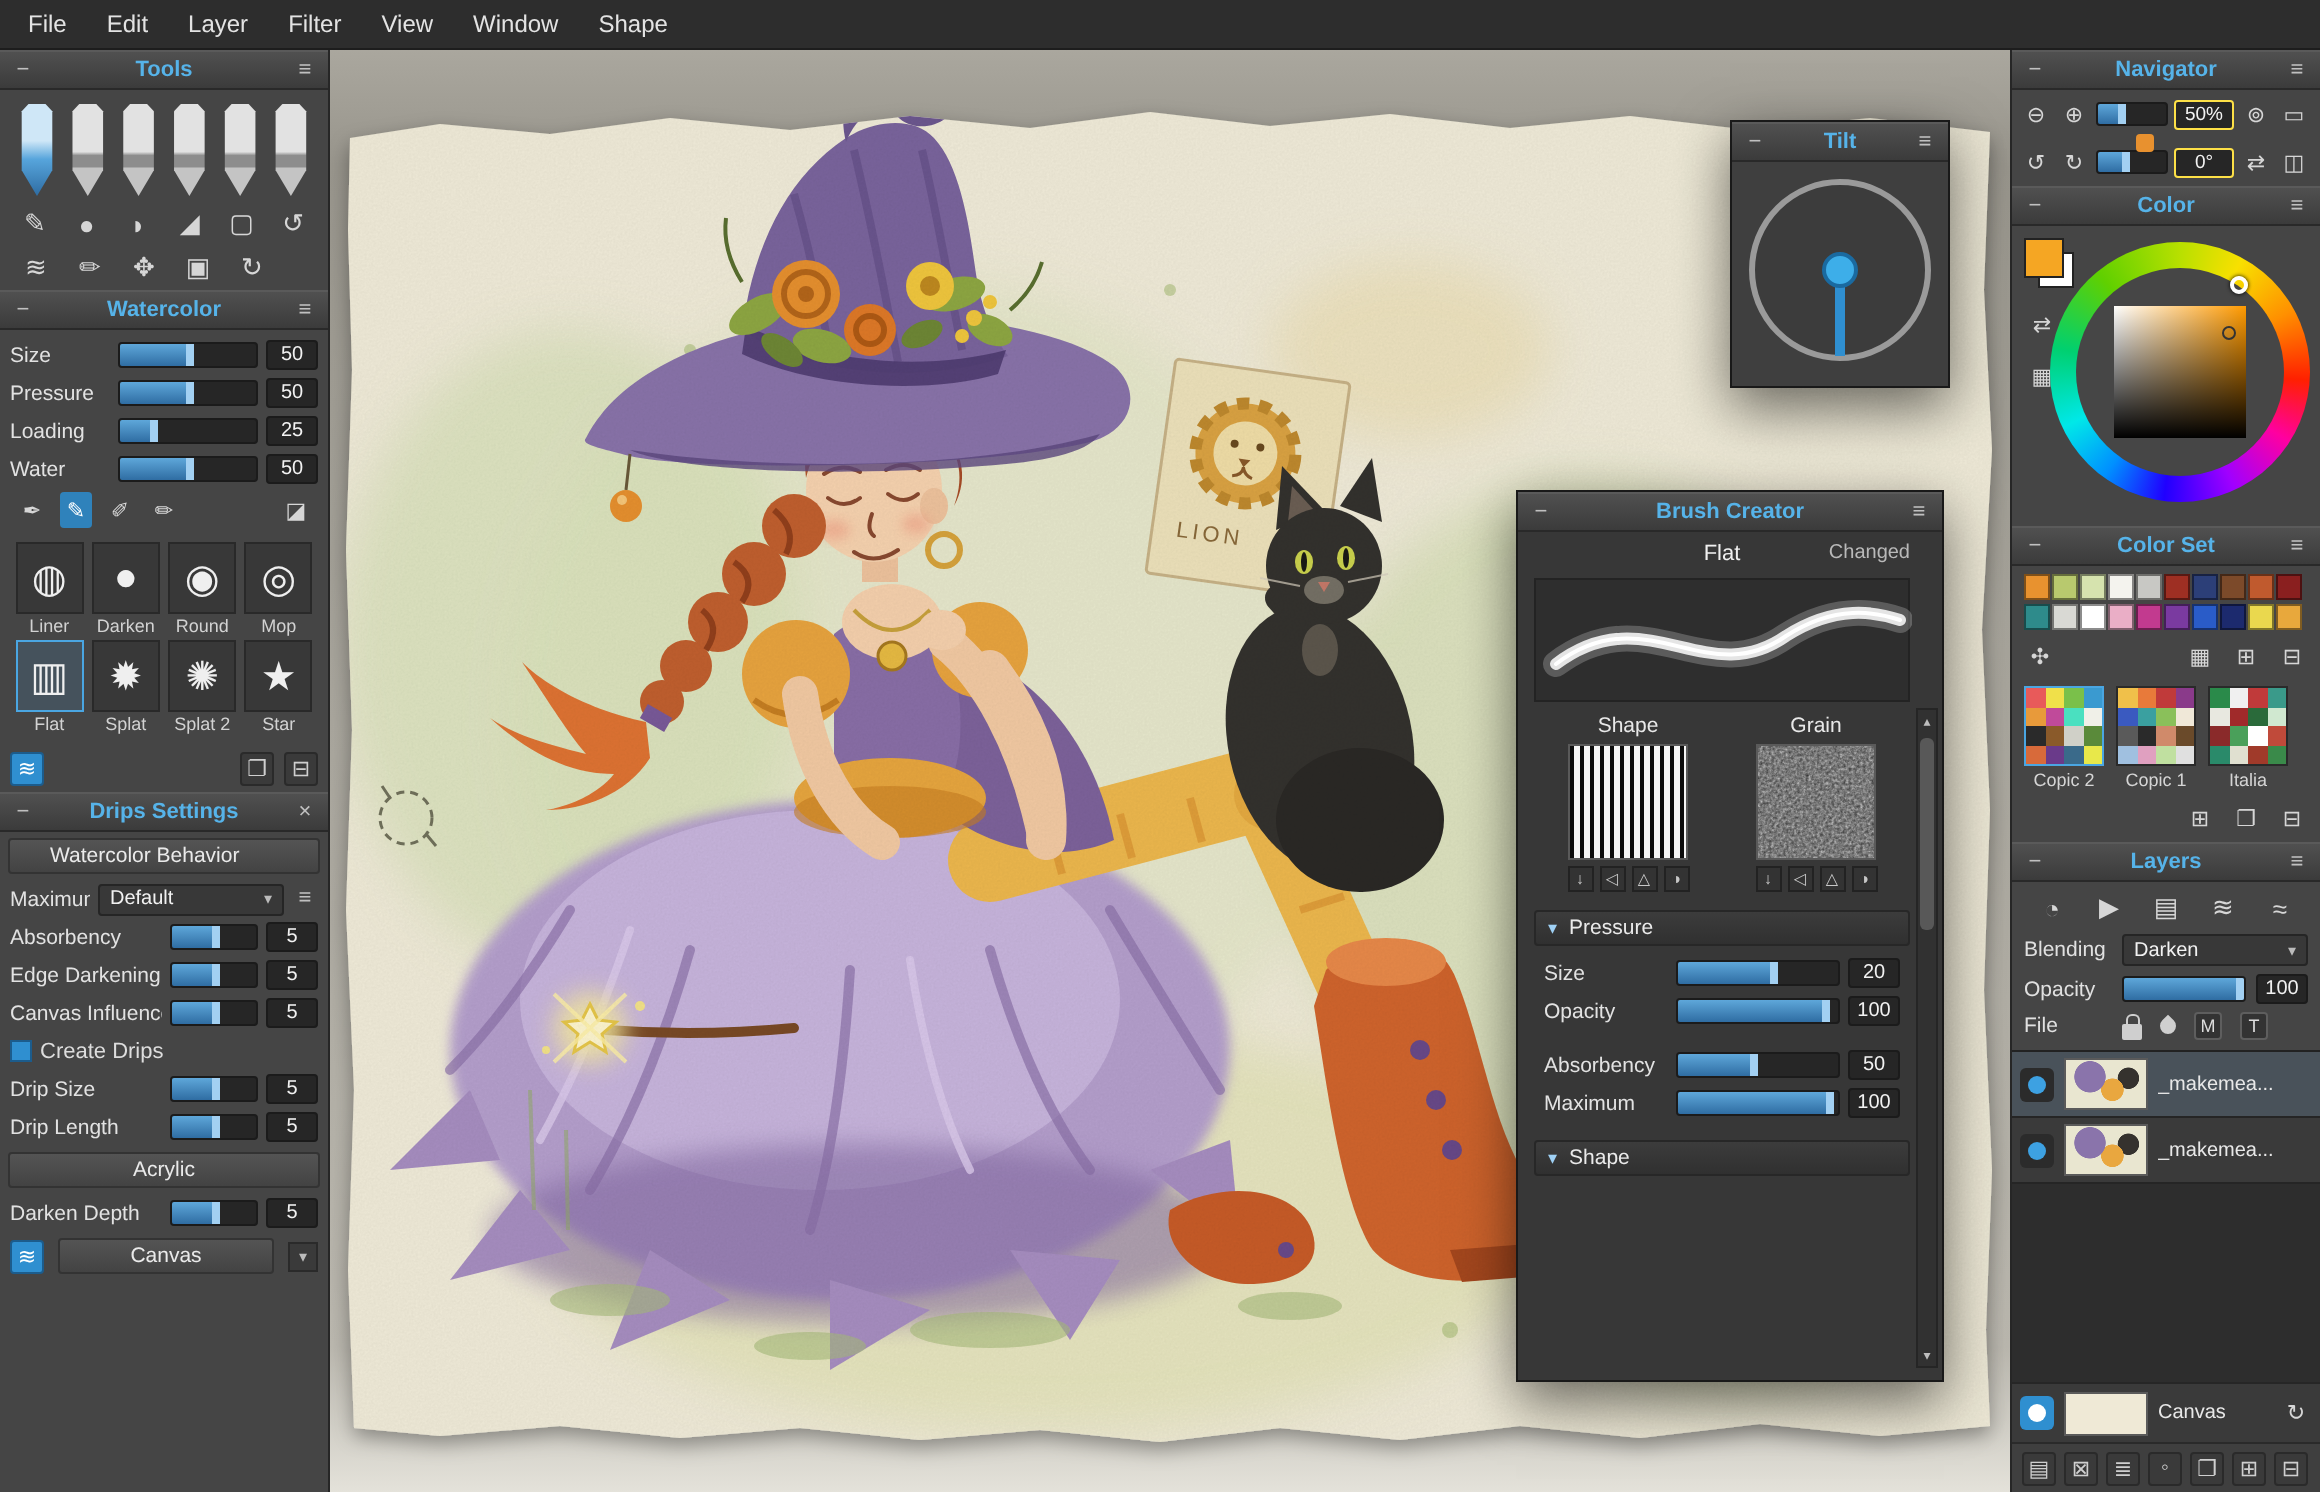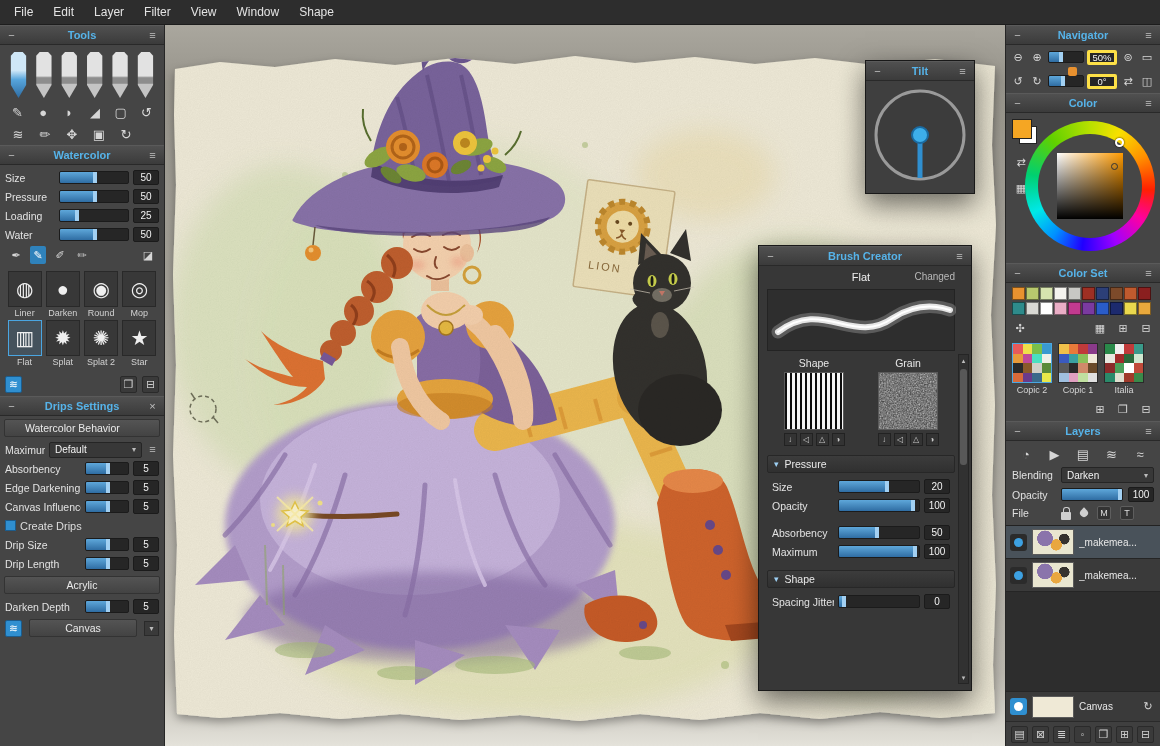--- a/index.html
+++ b/index.html
@@ -96,21 +96,21 @@
 .gap8{height:8px}
 .bc-scrollbar{position:absolute;right:2px;top:108px;bottom:6px;width:11px;background:#313131;
   border:1px solid #252525;display:flex;flex-direction:column;align-items:center}
 .sb-btn{height:11px;font-size:7px;color:#bdbdbd;display:flex;align-items:center}
 .sb-thumb{width:7px;height:96px;background:#585858;border-radius:3px;margin-top:3px}
 .sb-fill{flex:1}
 
 
 .nav-row{display:flex;align-items:center;gap:3px;padding:3px 4px}
 .nav-track{width:36px;height:12px;background:#262626;border:1px solid #1b1b1b;border-radius:2px;overflow:hidden}
-.nav-val{width:30px;height:15px;background:#262626;border:3px solid #fde047;border-radius:2px;color:#f2f2f2;
+.nav-val{width:30px;height:15px;background:#262626;border:1px solid #fde047;border-radius:2px;color:#f2f2f2;
   font-size:9.5px;display:flex;align-items:center;justify-content:center}
 .orange-dot{position:absolute;left:62px;top:22px;width:9px;height:9px;background:#e8912f;border-radius:2px}
 
 
 .color-body{position:relative;height:150px;flex:0 0 150px}
 .cur-bg{position:absolute;left:13px;top:13px;width:18px;height:18px;background:#fff;border:1px solid #222}
 .cur-sw{position:absolute;left:6px;top:6px;width:20px;height:20px;border:1px solid #222;z-index:2}
 .color-minis{position:absolute;left:7px;top:40px;display:flex;flex-direction:column;gap:8px}
 .wheel{position:absolute;right:5px;top:8px;width:130px;height:130px;border-radius:50%;
   background:conic-gradient(from 0deg,#b8e000,#f8e000 8%,#ff9000 17%,#ff2000 26%,#ff00a0 34%,#a000ff 43%,#2000ff 52%,#0090ff 60%,#00e8e8 68%,#00d070 78%,#60d000 89%,#b8e000)}
@@ -726,27 +726,20 @@
             </div>
             <div class="sval">100</div>
           </div>
         </div>
       <div class="bc-sec">
         <span class="arr">▾</span>
         <span>Shape</span>
       </div>
       <div>
 
-          <div class="srow">
-            <span class="slbl">Spacing Jitter</span>
-            <div class="strack">
-              <div class="sfill" style="width: 9%;"></div>
-            </div>
-            <div class="sval">0</div>
-          </div>
         </div>
     </div>
     <div class="bc-scrollbar">
       <span class="sb-btn">▴</span>
       <div class="sb-thumb"></div>
       <div class="sb-fill"></div>
       <span class="sb-btn">▾</span>
     </div>
   </div>
 </div>

